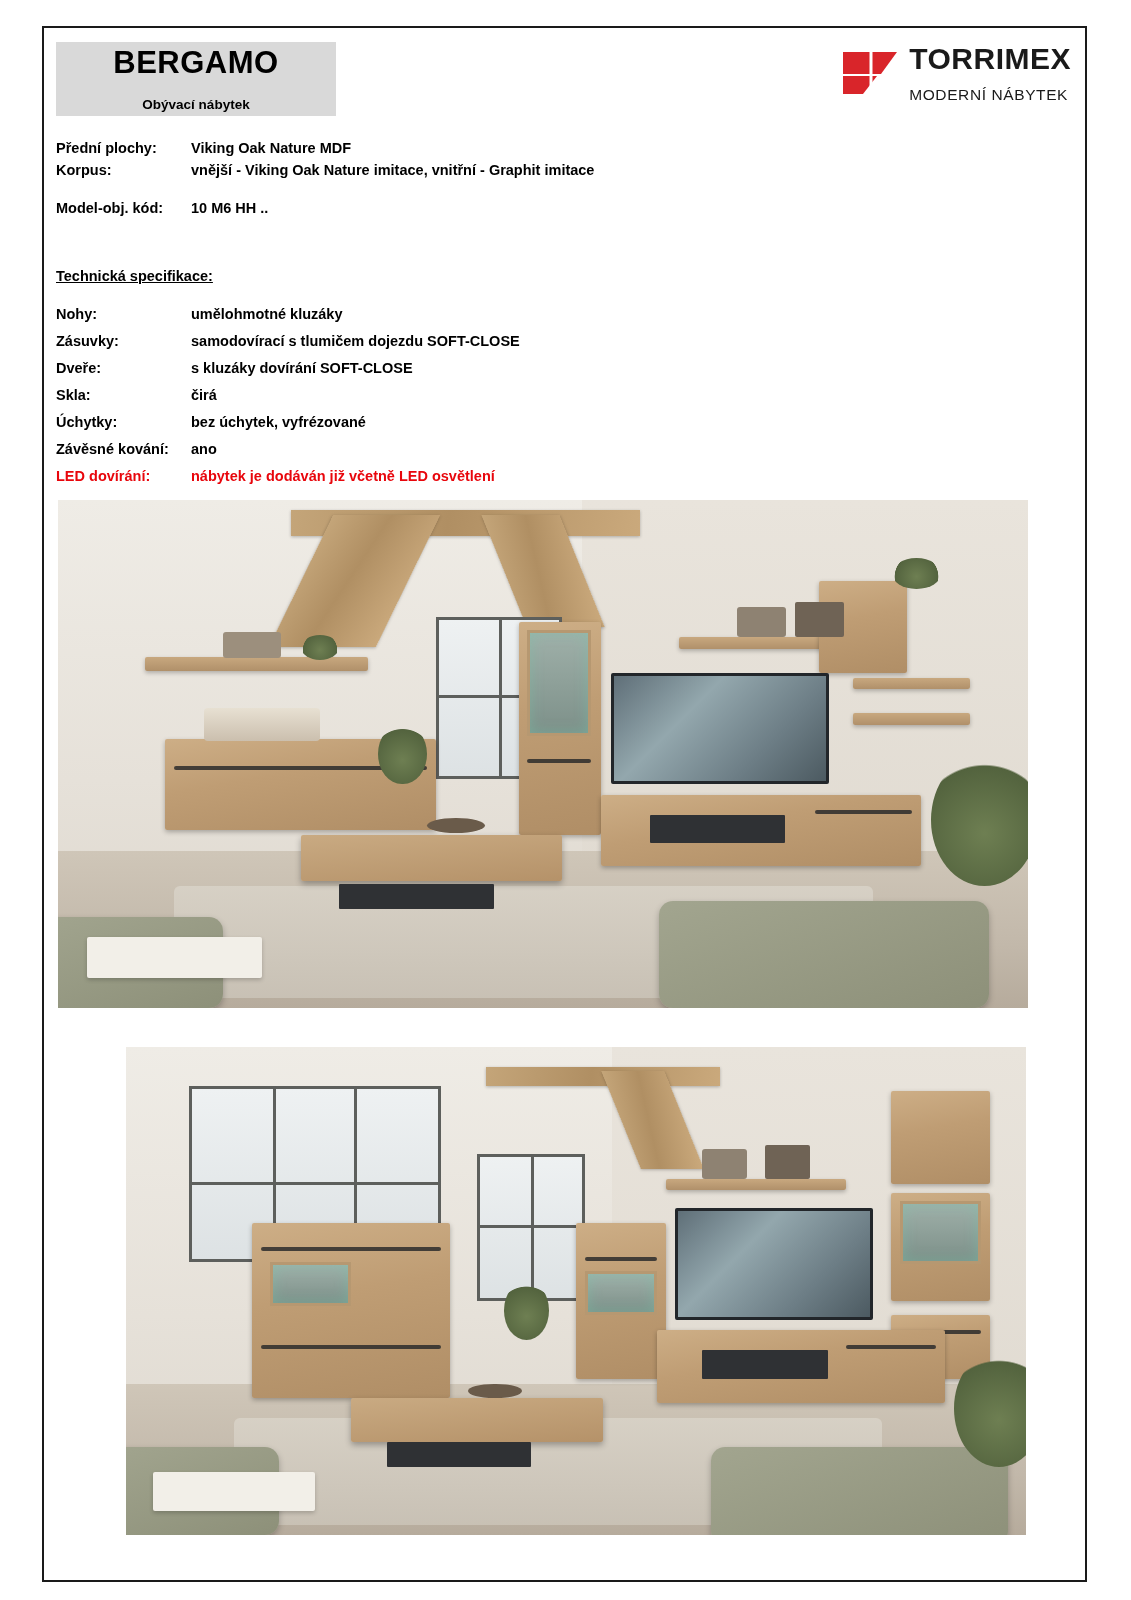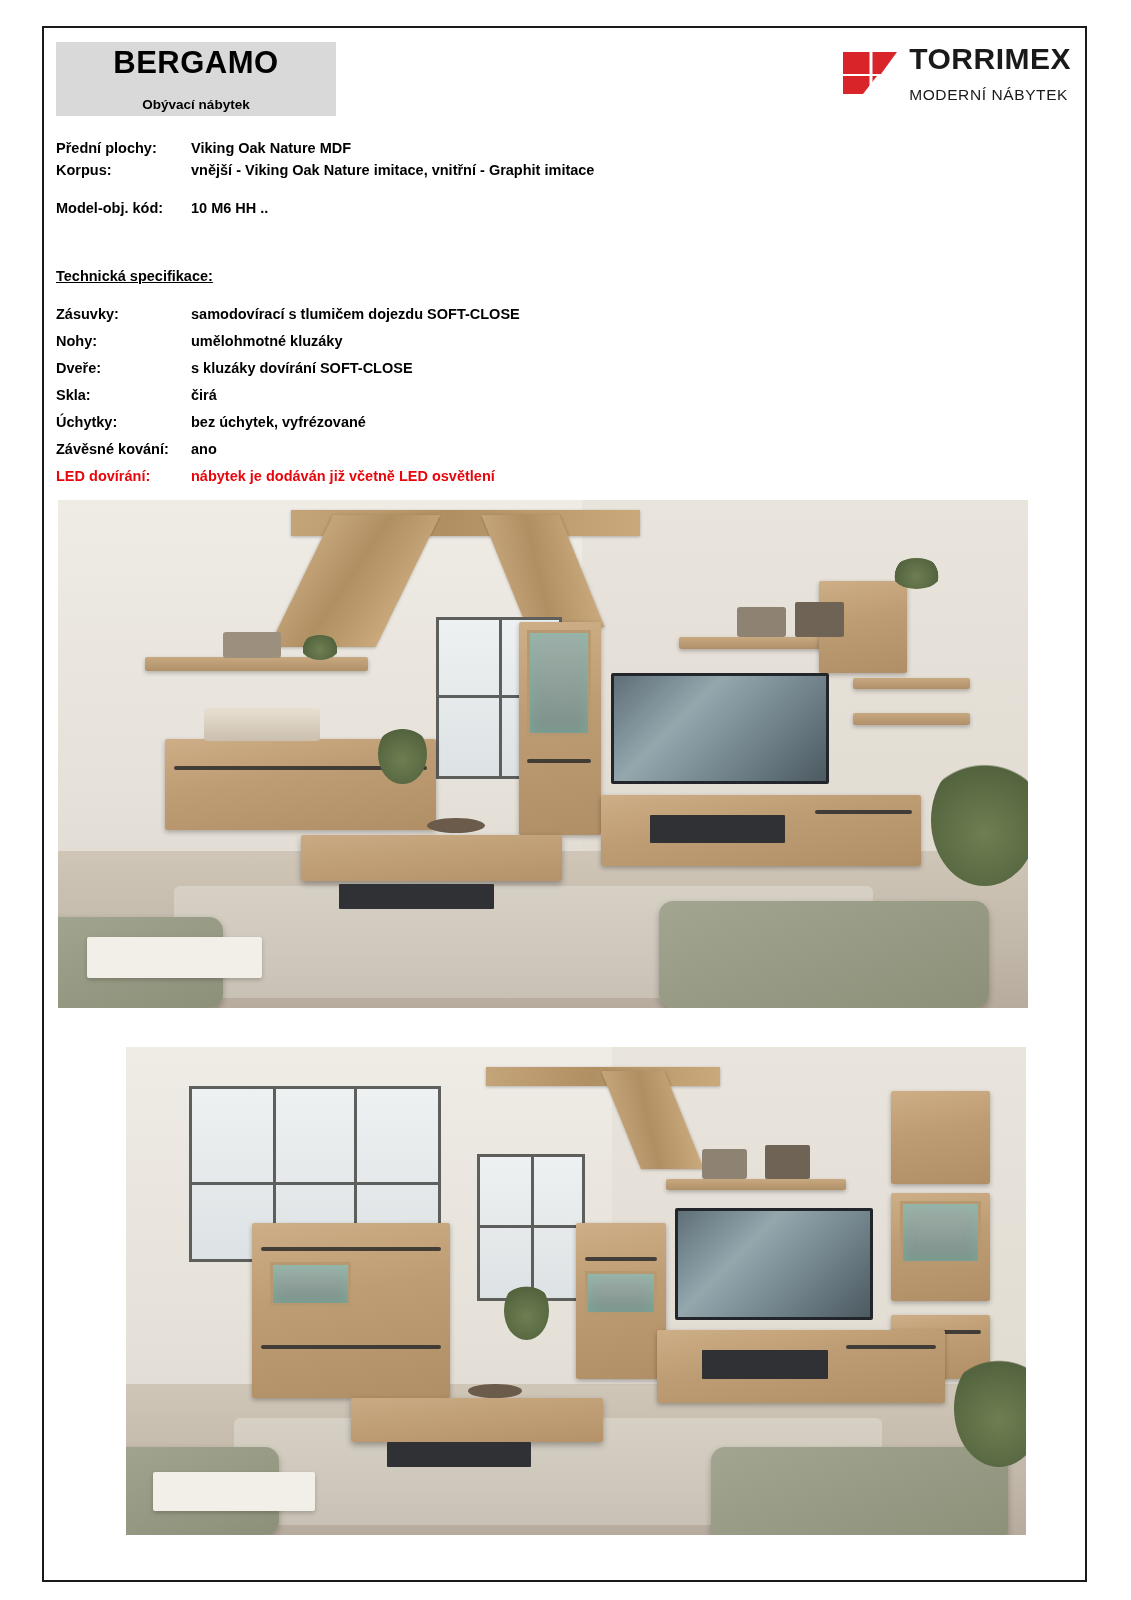--- a/index.html
+++ b/index.html
@@ -323,26 +323,26 @@
     <div class="spec-row">
       <div class="spec-label">Model-obj. kód:</div>
       <div class="spec-value">10 M6 HH ..</div>
     </div>
   </div>
 
   <div class="tech-head">Technická specifikace:</div>
 
   <div class="tech-block">
     <div class="tech-row">
+      <div class="tech-label">Nohy:</div>
+      <div class="tech-value">umělohmotné kluzáky</div>
+    </div>
+    <div class="tech-row">
       <div class="tech-label">Zásuvky:</div>
       <div class="tech-value">samodovírací s tlumičem dojezdu SOFT-CLOSE</div>
-    </div>
-    <div class="tech-row">
-      <div class="tech-label">Nohy:</div>
-      <div class="tech-value">umělohmotné kluzáky</div>
     </div>
     <div class="tech-row">
       <div class="tech-label">Dveře:</div>
       <div class="tech-value">s kluzáky dovírání SOFT-CLOSE</div>
     </div>
     <div class="tech-row">
       <div class="tech-label">Skla:</div>
       <div class="tech-value">čirá</div>
     </div>
     <div class="tech-row">

